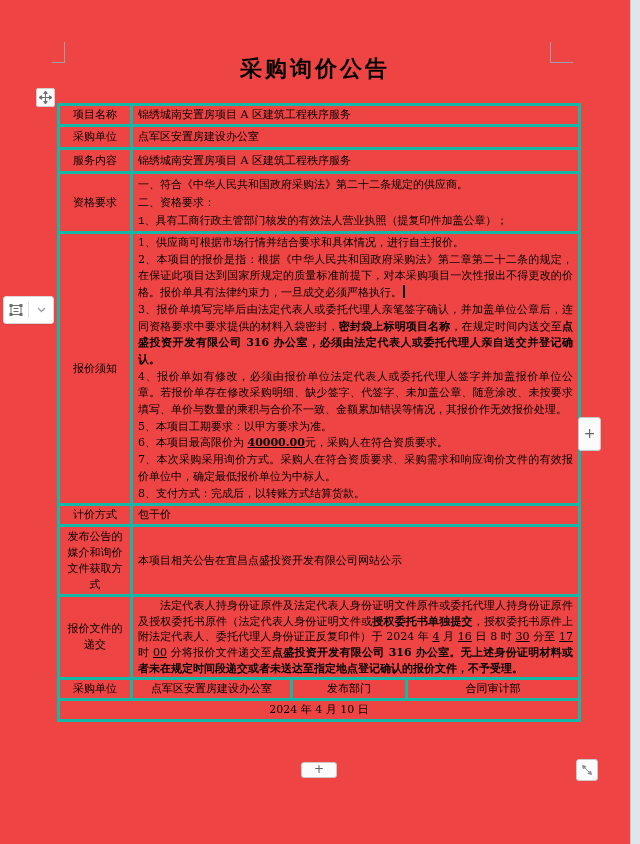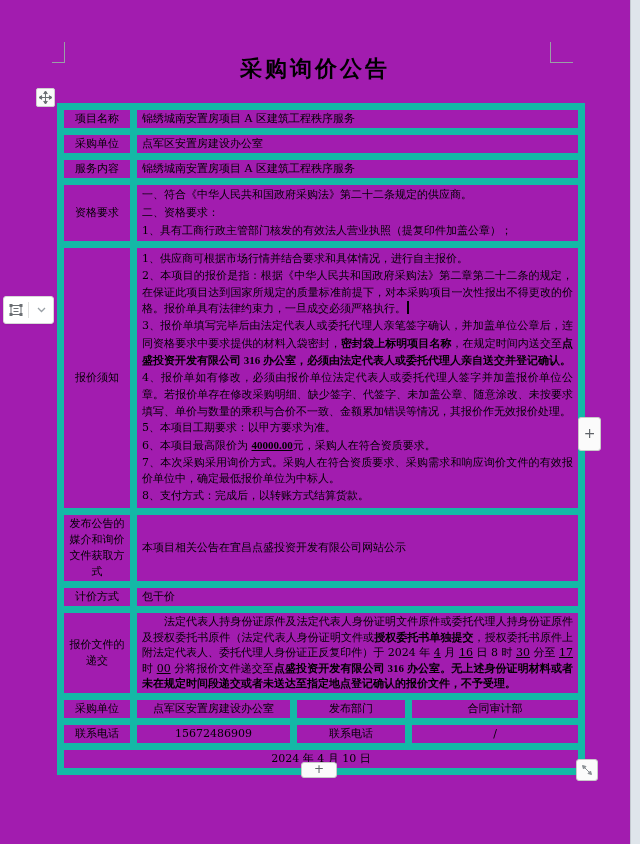--- a/index.html
+++ b/index.html
@@ -1,16 +1,16 @@
 <!DOCTYPE html>
 <html><head>
 <meta charset="utf-8">
 <style>
   html,body{margin:0;padding:0;background:#fff;}
-  .page{position:relative;width:640px;height:844px;background:#a21caf;overflow:hidden;
+  .page{position:relative;width:640px;height:844px;background:#ef4444;overflow:hidden;
         font-family:"DejaVu Serif","DejaVu Sans",serif;color:#000;}
   .right-strip{position:absolute;top:0;left:630px;width:10px;height:844px;
         background:#dfe5eb;border-left:1px solid #c3c9cf;}
   .title{position:absolute;top:54px;left:0;width:630px;text-align:center;
         font-size:22px;font-weight:bold;letter-spacing:3px;}
   
   .crop-tl{position:absolute;left:52px;top:42px;width:12px;height:20px;
         border-right:1px solid #9aa0a6;border-bottom:1px solid #9aa0a6;}
   .crop-tr{position:absolute;left:550px;top:42px;width:22px;height:20px;
         border-left:1px solid #9aa0a6;border-bottom:1px solid #9aa0a6;}
@@ -34,28 +34,28 @@
         background:#fbfbfb;border:1px solid #c9c9c9;border-radius:3px;
         color:#5f6368;font-size:12px;line-height:12px;text-align:center;
         font-family:"DejaVu Sans",sans-serif;}
   
   .resize-handle{position:absolute;left:576px;top:759px;width:20px;height:20px;
         background:#fbfbfb;border:1px solid #c9c9c9;border-radius:3px;
         display:flex;align-items:center;justify-content:center;}
   
   table.doc{position:absolute;left:57px;top:103px;width:521px;border-collapse:collapse;
         table-layout:fixed;font-size:11px;}
-  table.doc td{border:7px solid #14b8a6;vertical-align:middle;overflow:hidden;
+  table.doc td{border:3px solid #14b8a6;vertical-align:middle;overflow:hidden;
         padding:1px 5px;line-height:16px;}
   td.lbl{text-align:center;padding:1px 2px;line-height:16px;}
   td.val{text-align:left;}
-  .qual p{margin:0;line-height:18px;}
+  .qual p{margin:0;line-height:18px;font-family:Liberation Mono, monospace;}
   .notice p{margin:0;line-height:16.7px;text-align:justify;}
   .sub-p{margin:0;line-height:15.6px;text-indent:22px;text-align:justify;}
-  .b{font-weight:bold;font-family:Liberation Serif, serif;}
+  .b{font-weight:bold;}
   .u{text-decoration:underline;}
   .cursor{display:inline-block;width:1.5px;height:13px;background:#000;
         vertical-align:-2px;margin-left:1px;}
   td.center{text-align:center;}
   td.date-cell{text-align:center;padding-right:6px;}
 </style>
 </head>
 <body>
 
 <div class="page">
@@ -140,48 +140,42 @@
         <p><span>2、本项目的报价是指：根据《中华人民共和国政府采购法》第二章第二十二条的规定，在保证此项目达到国家所规定的质量标准前提下，对本采购项目一次性报出不得更改的价格。报价单具有法律约束力，一旦成交必须严格执行。</span><span class="cursor"></span></p>
         <p><span>3、报价单填写完毕后由法定代表人或委托代理人亲笔签字确认，并加盖单位公章后，连同资格要求中要求提供的材料入袋密封，</span><span class="b">密封袋上标明项目名称</span><span>，在规定时间内送交至</span><span class="b">点盛投资开发有限公司 316 办公室，必须由法定代表人或委托代理人亲自送交并登记确认。</span></p>
         <p><span>4、报价单如有修改，必须由报价单位法定代表人或委托代理人签字并加盖报价单位公章。若报价单存在修改采购明细、缺少签字、代签字、未加盖公章、随意涂改、未按要求填写、单价与数量的乘积与合价不一致、金额累加错误等情况，其报价作无效报价处理。</span></p>
         <p><span>5、本项目工期要求：以甲方要求为准。</span></p>
         <p><span>6、本项目最高限价为 </span><span class="b u">40000.00</span><span>元，采购人在符合资质要求。</span></p>
         <p><span>7、本次采购采用询价方式。采购人在符合资质要求、采购需求和响应询价文件的有效报价单位中，确定最低报价单位为中标人。</span></p>
         <p><span>8、支付方式：完成后，以转账方式结算货款。</span></p>
       </td>
     </tr>
 
+    <tr style="height:21px">
+      <td class="lbl">计价方式</td>
+      <td class="val" colspan="3">包干价</td>
+    </tr>
+
     <tr style="height:70px">
       <td class="lbl">发布公告的媒介和询价文件获取方式</td>
       <td class="val" colspan="3">本项目相关公告在宜昌点盛投资开发有限公司网站公示</td>
-    </tr>
-
-    <tr style="height:21px">
-      <td class="lbl">计价方式</td>
-      <td class="val" colspan="3">包干价</td>
     </tr>
 
     <tr style="height:78px">
       <td class="lbl">报价文件的递交</td>
       <td class="val" colspan="3">
         <p class="sub-p"><span>法定代表人持身份证原件及法定代表人身份证明文件原件或委托代理人持身份证原件及授权委托书原件（法定代表人身份证明文件或</span><span class="b">授权委托书单独提交</span><span>，授权委托书原件上附法定代表人、委托代理人身份证正反复印件）于 2024 年 </span><span class="u">4</span><span> 月 </span><span class="u">16</span><span> 日 8 时 </span><span class="u">30</span><span> 分至 </span><span class="u">17</span><span> 时 </span><span class="u">00</span><span> 分将报价文件递交至</span><span class="b">点盛投资开发有限公司 316 办公室。无上述身份证明材料或者未在规定时间段递交或者未送达至指定地点登记确认的报价文件，不予受理。</span></p>
       </td>
     </tr>
 
     <tr style="height:20px">
       <td class="lbl">采购单位</td>
       <td class="center">点军区安置房建设办公室</td>
       <td class="center">发布部门</td>
       <td class="center">合同审计部</td>
-    </tr>
-    <tr style="height:18px">
-      <td class="lbl">联系电话</td>
-      <td class="center">15672486909</td>
-      <td class="center">联系电话</td>
-      <td class="center">/</td>
     </tr>
 
     <tr style="height:17px">
       <td class="date-cell" colspan="4">2024 年 4 月 10 日</td>
     </tr>
   </tbody>
     </table>
 
   <div class="side-plus">+</div>
 

